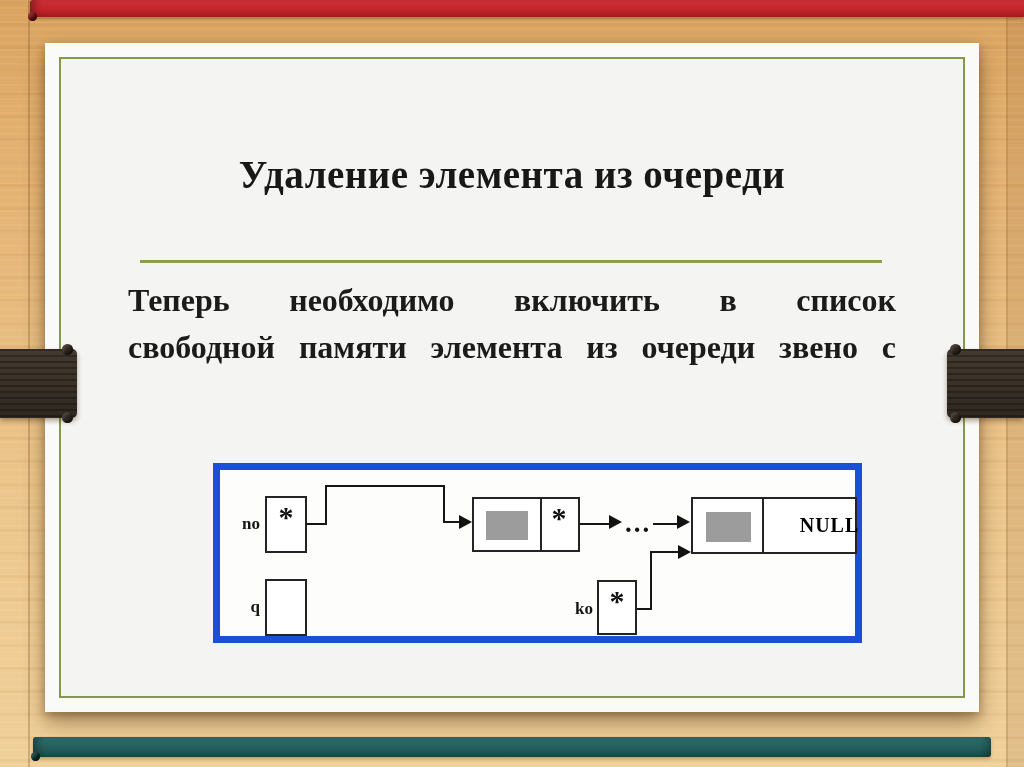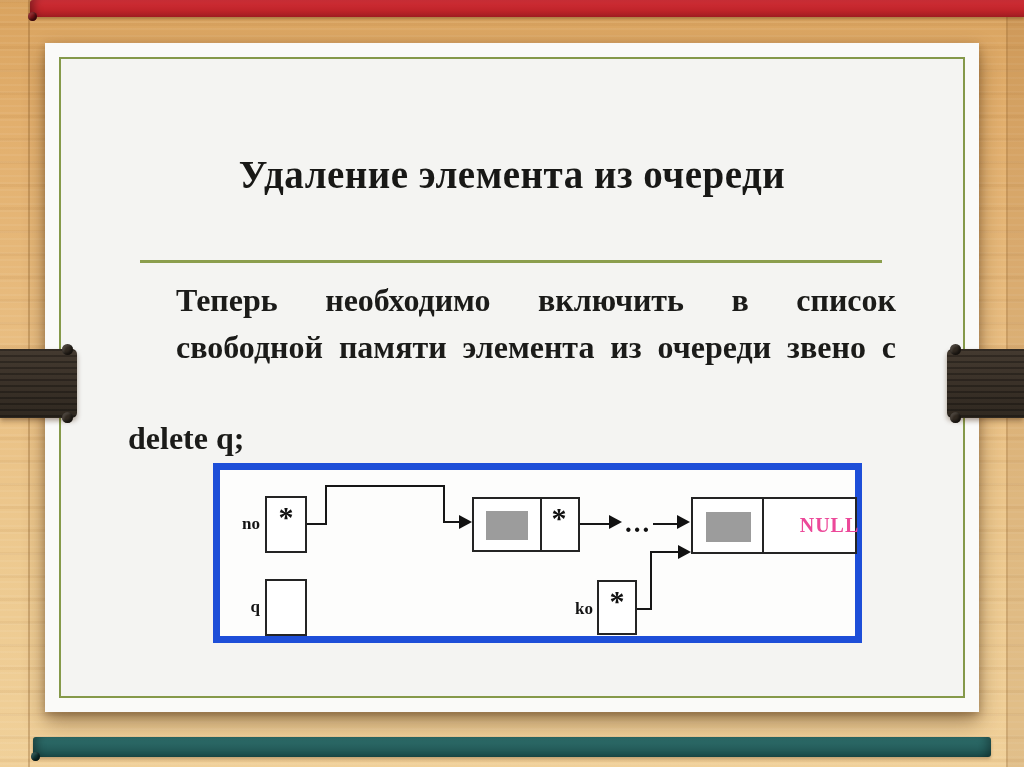--- a/index.html
+++ b/index.html
@@ -45,39 +45,39 @@
   .inner{position:absolute;left:14px;top:14px;right:14px;bottom:14px;
     border:2px solid #85994a;background:#f4f4f2;}
 
   .title{position:absolute;left:0;top:104px;width:100%;text-align:center;
     font-size:39px;line-height:56px;font-weight:700;color:#181816;letter-spacing:0.5px;}
   .separator{position:absolute;left:95px;top:217px;width:742px;height:3px;background:#8b9e4d;}
 
   .bodytext{position:absolute;left:83px;top:234px;width:768px;
     font-size:32px;font-weight:700;color:#1b1b19;}
   .bline{line-height:47px;white-space:nowrap;}
-  .bline.just{text-align:justify;text-align-last:justify;white-space:normal;margin-left:48px;}
+  .bline.just{text-align:justify;text-align-last:justify;white-space:normal;}
   .codeline{position:absolute;left:83px;top:372px;font-size:32px;line-height:47px;
     font-weight:700;color:#1b1b19;}
 
   
   .panel{position:absolute;left:168px;top:420px;width:649px;height:180px;
     background:#fdfdfc;border:7px solid #1d4ed8;box-sizing:border-box;}
   .dlabel{position:absolute;font-size:17px;font-weight:700;color:#141414;text-align:right;}
   .dbox{position:absolute;box-sizing:border-box;border:2px solid #242424;background:#fff;}
   .star{position:absolute;left:0;right:0;top:2px;text-align:center;
     font-size:30px;font-weight:700;color:#111;line-height:34px;}
   .cell-div{position:absolute;top:0;bottom:0;width:2px;background:#242424;}
   .gray{position:absolute;background:#9c9c9c;}
   .ln{position:absolute;background:#161616;}
   .ah{position:absolute;width:0;height:0;border-top:7px solid transparent;
       border-bottom:7px solid transparent;border-left:13px solid #111;}
   .dots{position:absolute;font-size:27px;font-weight:700;color:#111;letter-spacing:2px;}
   .nulltxt{position:absolute;top:0;bottom:0;display:flex;align-items:center;justify-content:center;
-    font-size:20px;font-weight:700;letter-spacing:1px;color:#ec4899;margin-left:40px;}
+    font-size:20px;font-weight:700;letter-spacing:1px;color:#000000;margin-left:40px;}
 </style>
 </head>
 <body>
 
 <div class="stage">
 
   <div class="wood"></div>
   <div class="seam" style="left:28px"></div>
   <div class="seam" style="left:1006px"></div>
   <div class="seam right-band" style="left:1008px"></div>
@@ -86,21 +86,20 @@
     <div class="inner"></div>
 
     <div class="title">Удаление элемента из очереди</div>
     <div class="separator"></div>
 
     <div class="bodytext">
       <div class="bline just">Теперь необходимо включить в список</div>
       <div class="bline just">свободной памяти элемента из очереди звено с</div>
     </div>
 
-    <div class="codeline">delete q;</div>
 
     <div class="panel">
 
       <span class="dlabel" style="left:2px;top:44px;width:38px">no</span>
       <div class="dbox" style="left:45px;top:26px;width:42px;height:57px">
         <span class="star">*</span>
       </div>
 
       <span class="dlabel" style="left:2px;top:127px;width:38px">q</span>
       <div class="dbox" style="left:45px;top:109px;width:42px;height:57px"></div>

